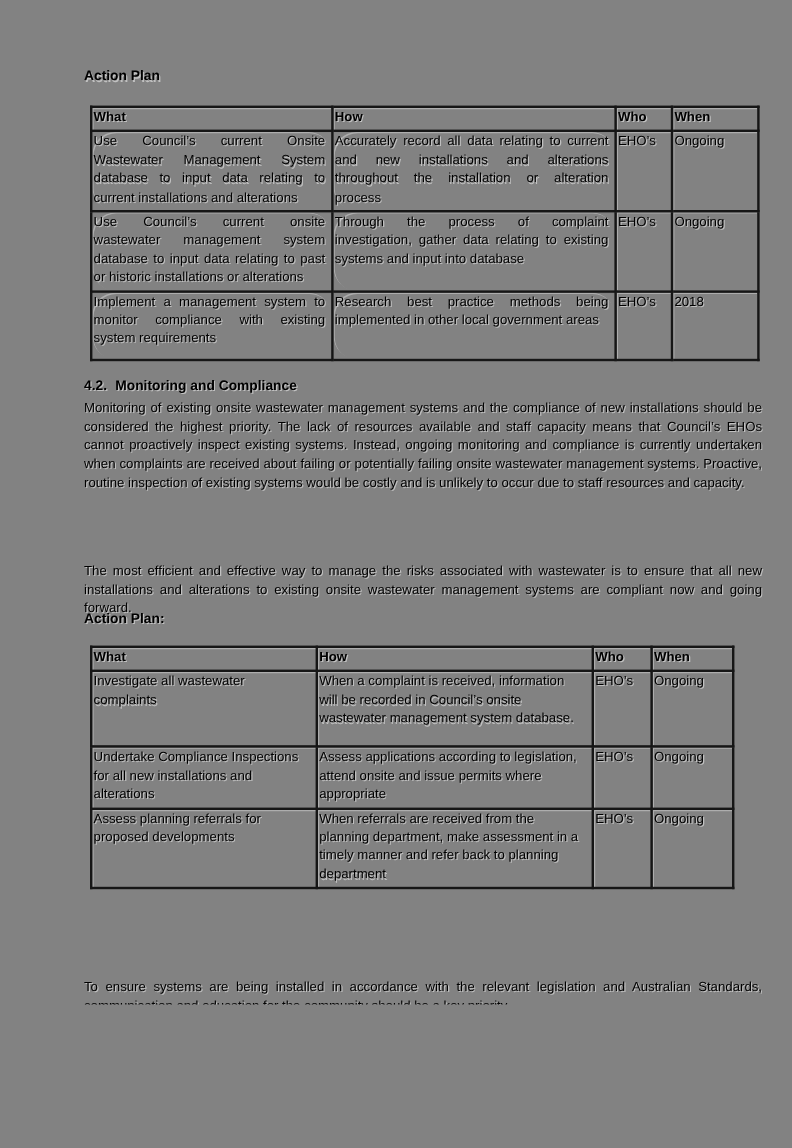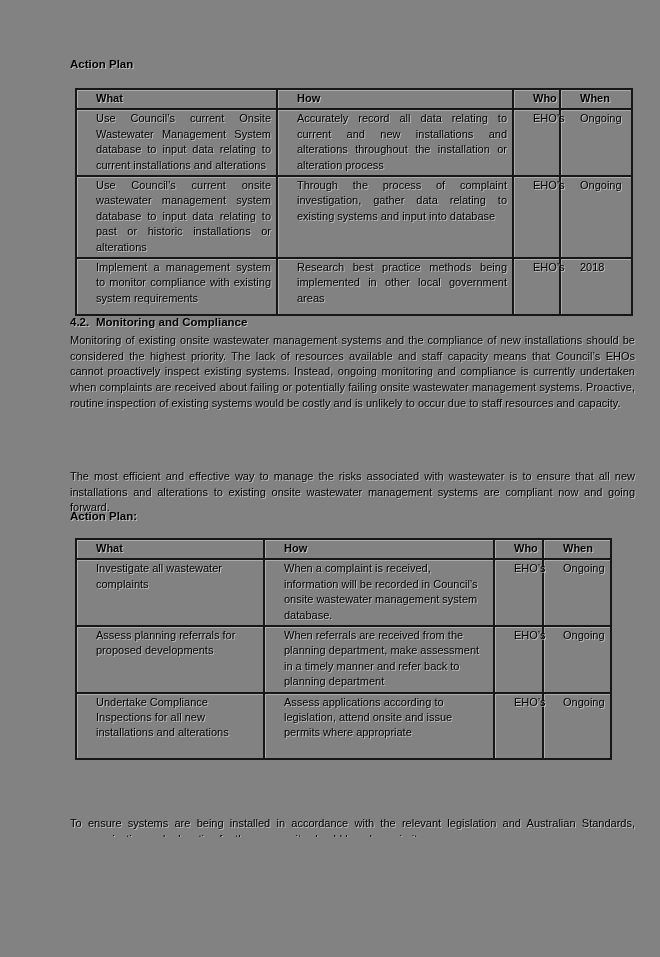--- a/index.html
+++ b/index.html
@@ -24,29 +24,29 @@
   }
   table.doc{
     border-collapse:collapse;
     table-layout:fixed;
     font-size:11px;line-height:15.4px;
     border:2px solid #161616;
     background:#828282;
   }
   table.doc th, table.doc td{
     border:2px solid #161616;
-    padding:1px 5px 2px 19px;
+    padding:1px 5px 2px 1px;
     vertical-align:top;
     text-align:left;
     box-shadow:inset 1px 1px 0 rgba(255,255,255,0.35);
   }
   table.doc th{font-weight:bold;}
   table.t1{width:556px;}
   table.t2{width:535px;}
-  .t1 .just{text-align:justify;}
+  .t1 .just{text-align:justify;border-radius:19px;}
   .t1 thead tr{height:19px;}
   .t1 tbody tr:nth-child(1){height:62px;}
   .t1 tbody tr:nth-child(2){height:63px;}
   .t1 tbody tr:nth-child(3){height:57px;}
   .t2 thead tr{height:20px;}
   .t2 tbody tr:nth-child(1){height:63px;}
   .t2 tbody tr:nth-child(2){height:50px;}
   .t2 tbody tr:nth-child(3){height:66px;}
   .footer-rule{
     height:6px;
@@ -127,28 +127,28 @@
       </tr>
     </thead>
     <tbody>
       <tr>
         <td>Investigate all wastewater complaints</td>
         <td>When a complaint is received, information will be recorded in Council’s onsite wastewater management system database.</td>
         <td>EHO’s</td>
         <td>Ongoing</td>
       </tr>
       <tr>
-        <td>Assess planning referrals for proposed developments</td>
-        <td>When referrals are received from the planning department, make assessment in a timely manner and refer back to planning department</td>
+        <td>Undertake Compliance Inspections for all new installations and alterations</td>
+        <td>Assess applications according to legislation, attend onsite and issue permits where appropriate</td>
         <td>EHO’s</td>
         <td>Ongoing</td>
       </tr>
       <tr>
-        <td>Undertake Compliance Inspections for all new installations and alterations</td>
-        <td>Assess applications according to legislation, attend onsite and issue permits where appropriate</td>
+        <td>Assess planning referrals for proposed developments</td>
+        <td>When referrals are received from the planning department, make assessment in a timely manner and refer back to planning department</td>
         <td>EHO’s</td>
         <td>Ongoing</td>
       </tr>
     </tbody>
   </table>
 
 
   <p class="body abs" style="left:70px;top:816px;width:565px;">To ensure systems are being installed in accordance with the relevant legislation and Australian Standards, communication and education for the community should be a key priority.</p>
 
   <div class="footer-rule abs" style="left:50px;top:894px;width:567px;"></div>

